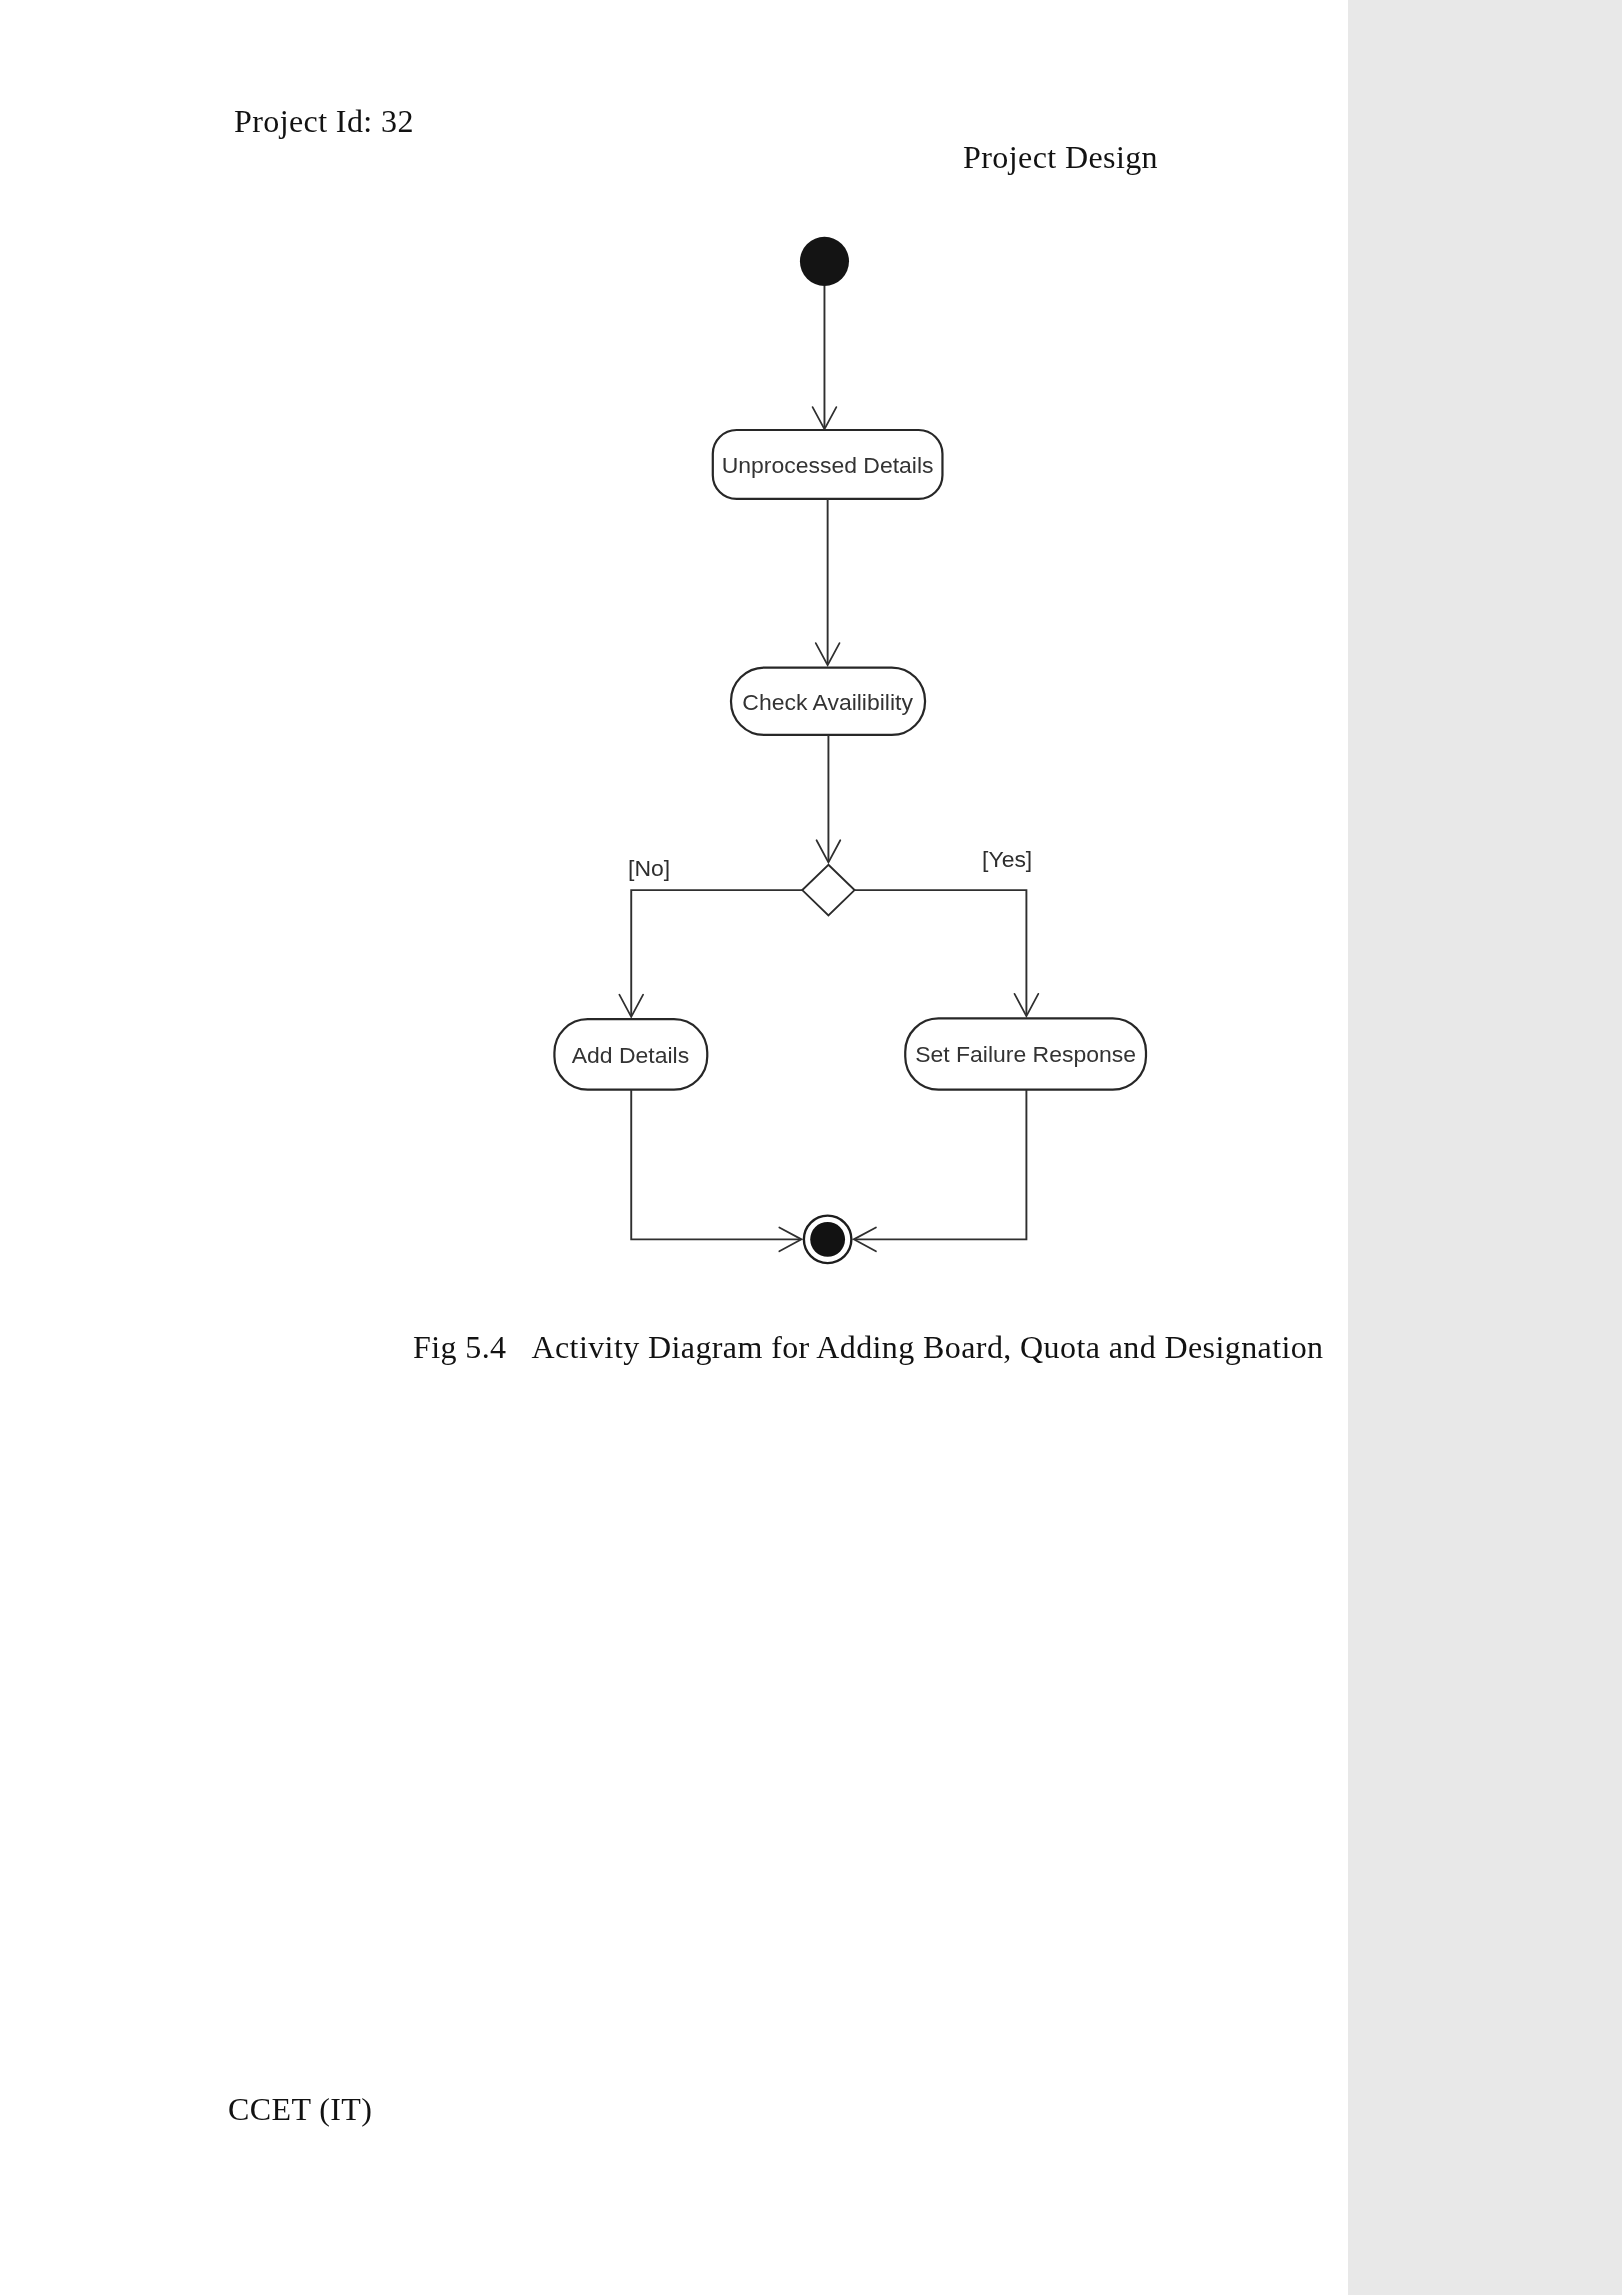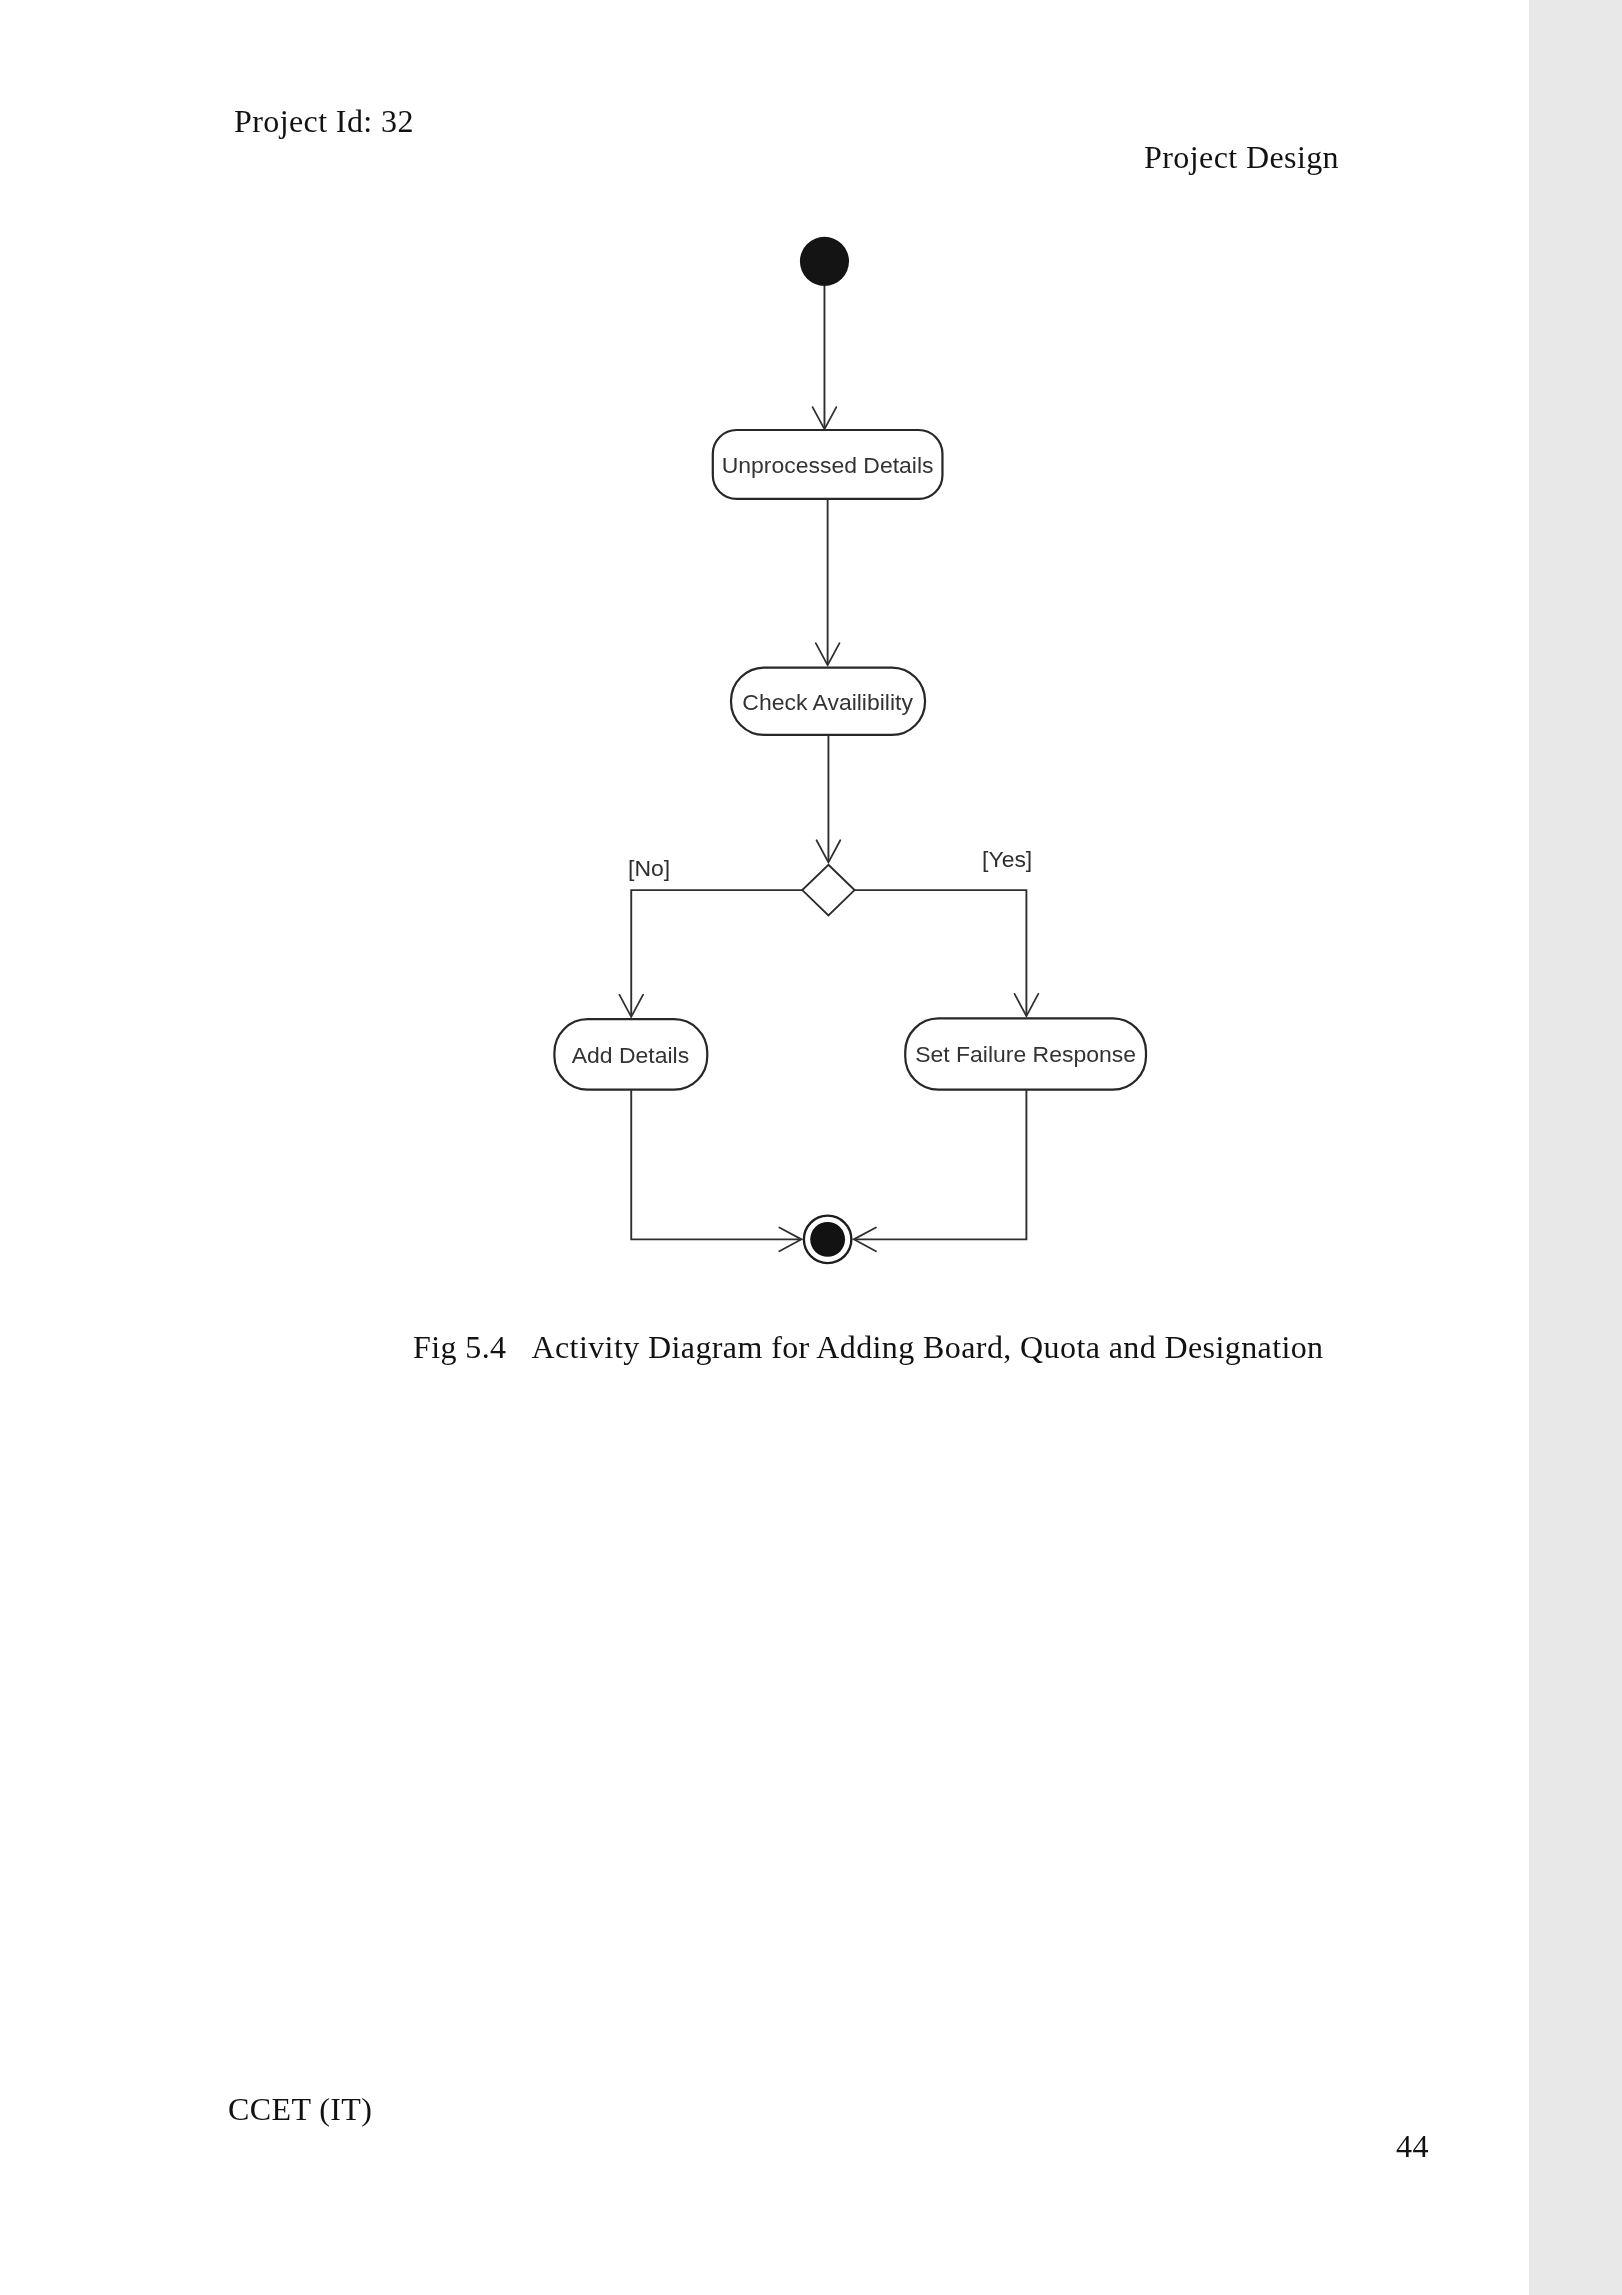--- a/index.html
+++ b/index.html
@@ -1,18 +1,18 @@
 <!DOCTYPE html>
 <html style="font-size:12.7px"><head>
 <meta charset="utf-8">
 <style>
   html,body{margin:0;padding:0;background:#e8e8e8;}
   .page{
     position:relative;
-    width:1529px;
+    width:1348px;
     height:2295px;
     background:#ffffff;
     overflow:hidden;
     font-family:"Liberation Serif", serif;
     color:#111111;
   }
   .serif-text{
     position:absolute;
     font-family:"Liberation Serif", serif;
     font-size:32px;

